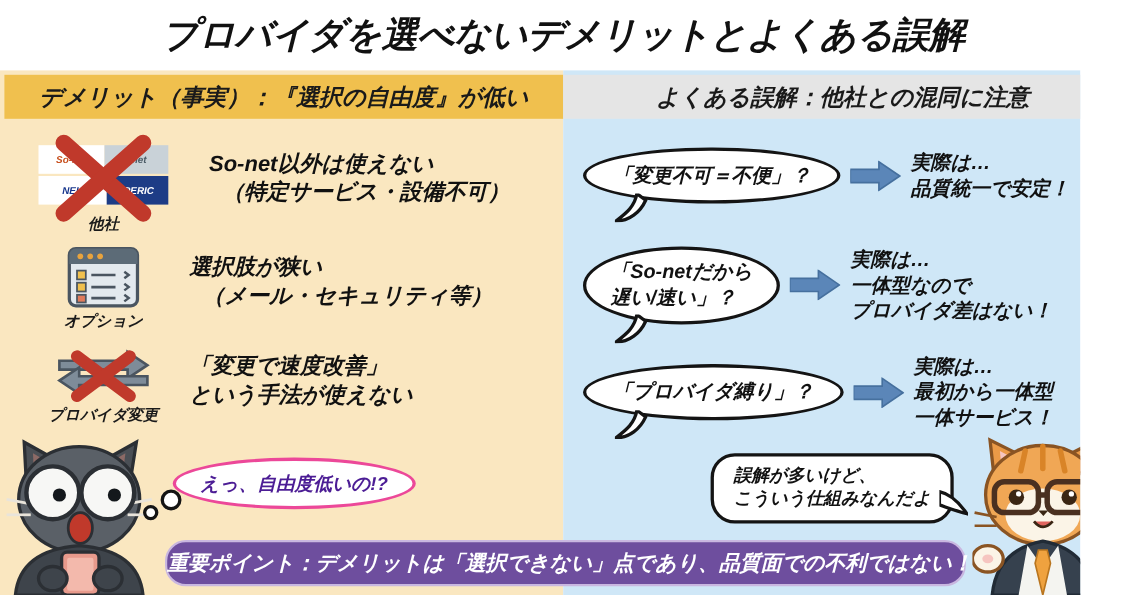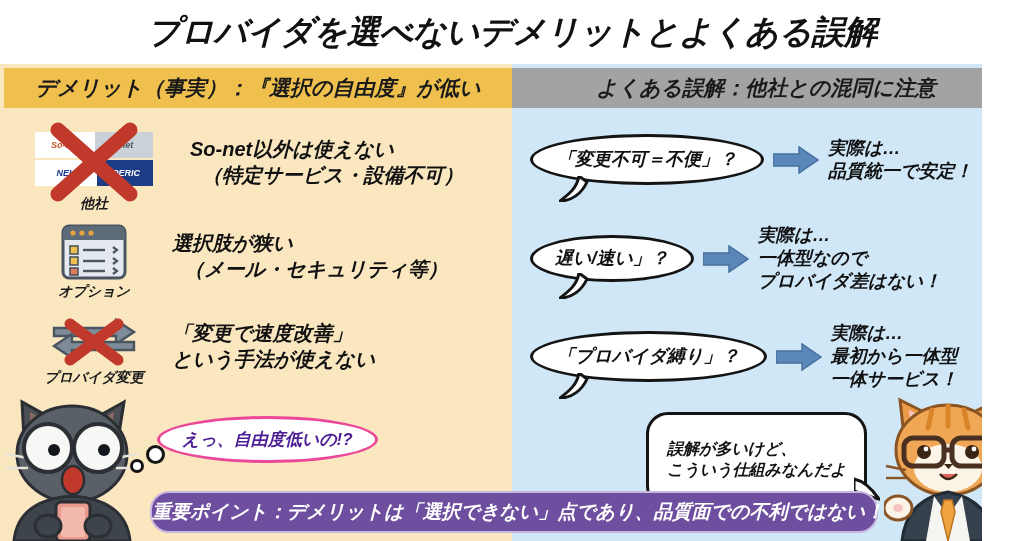--- a/index.html
+++ b/index.html
@@ -24,21 +24,21 @@
   .panel-left{left:0;width:512px;background:#FAE7C0;}
   .panel-right{left:512px;width:512px;background:#CFE7F7;}
 
   
   .colhead{
     position:absolute;top:68px;height:40px;
     display:flex;align-items:center;justify-content:center;
     font-size:21px;font-weight:bold;color:#1a1a1a;white-space:nowrap;
   }
   .colhead-left{left:4px;width:508px;background:#F0C04E;}
-  .colhead-right{left:512px;width:508px;background:#a3a3a3;}
+  .colhead-right{left:512px;width:508px;background:#e5e5e5;}
 
   
   .lrow{position:absolute;display:flex;align-items:flex-start;}
   .lrow .iconwrap{
     width:128px;display:flex;flex-direction:column;align-items:center;
   }
   .lrow .iconcap{
     margin-top:3px;font-size:14px;font-weight:bold;color:#1a1a1a;white-space:nowrap;
   }
   .lrow .ltext{
@@ -70,21 +70,21 @@
   .ans{font-size:18px;font-weight:bold;color:#111;line-height:1.28;white-space:nowrap;}
 
   
   .think{
     position:absolute;background:#fff;border:3px solid #ec4899;border-radius:50%;
     padding:9px 22px;font-size:17px;font-weight:bold;color:#4c1d95;white-space:nowrap;
   }
   .think .dot{position:absolute;background:#fff;border:3px solid #141414;border-radius:50%;}
   .saybox{
     position:absolute;background:#fff;border:3px solid #141414;border-radius:22px;
-    padding:24px 18px;font-size:16px;font-weight:bold;color:#111;line-height:1.3;
+    padding:8px 18px;font-size:16px;font-weight:bold;color:#111;line-height:1.3;
     white-space:nowrap;
   }
   .saybox .stail{position:absolute;right:-16px;bottom:4px;width:26px;height:24px;}
 
   
   .keybar{
     position:absolute;left:150px;top:491px;width:724px;height:38px;
     background:#6E4E9E;border:2px solid #C9B7E0;border-radius:19px;
     display:flex;align-items:center;
     color:#ffffff;font-size:19px;font-weight:bold;white-space:nowrap;
@@ -179,20 +179,21 @@
       <path d="M0 8h26V1l19 13-19 13v-7H0z" fill="#5B86B8" stroke="#46709E" stroke-width="1.5"></path>
     </svg>
     <div class="ans">
       <div>実際は…</div>
       <div>品質統一で安定！</div>
     </div>
   </div>
 
   <div class="rrow" style="left:530px;top:224px;">
     <div class="bubble" style="padding:9px 22px;">
+      <div>「So-netだから</div>
       <div>遅い/速い」？</div>
       <svg class="tail" viewBox="0 0 30 26">
         <path d="M20 0C18 12 10 18 1 25c12 0 22-8 27-19z" fill="#fff" stroke="#141414" stroke-width="3"></path>
       </svg>
     </div>
     <svg class="arrow" viewBox="0 0 46 28">
       <path d="M0 8h26V1l19 13-19 13v-7H0z" fill="#5B86B8" stroke="#46709E" stroke-width="1.5"></path>
     </svg>
     <div class="ans">
       <div>実際は…</div>

